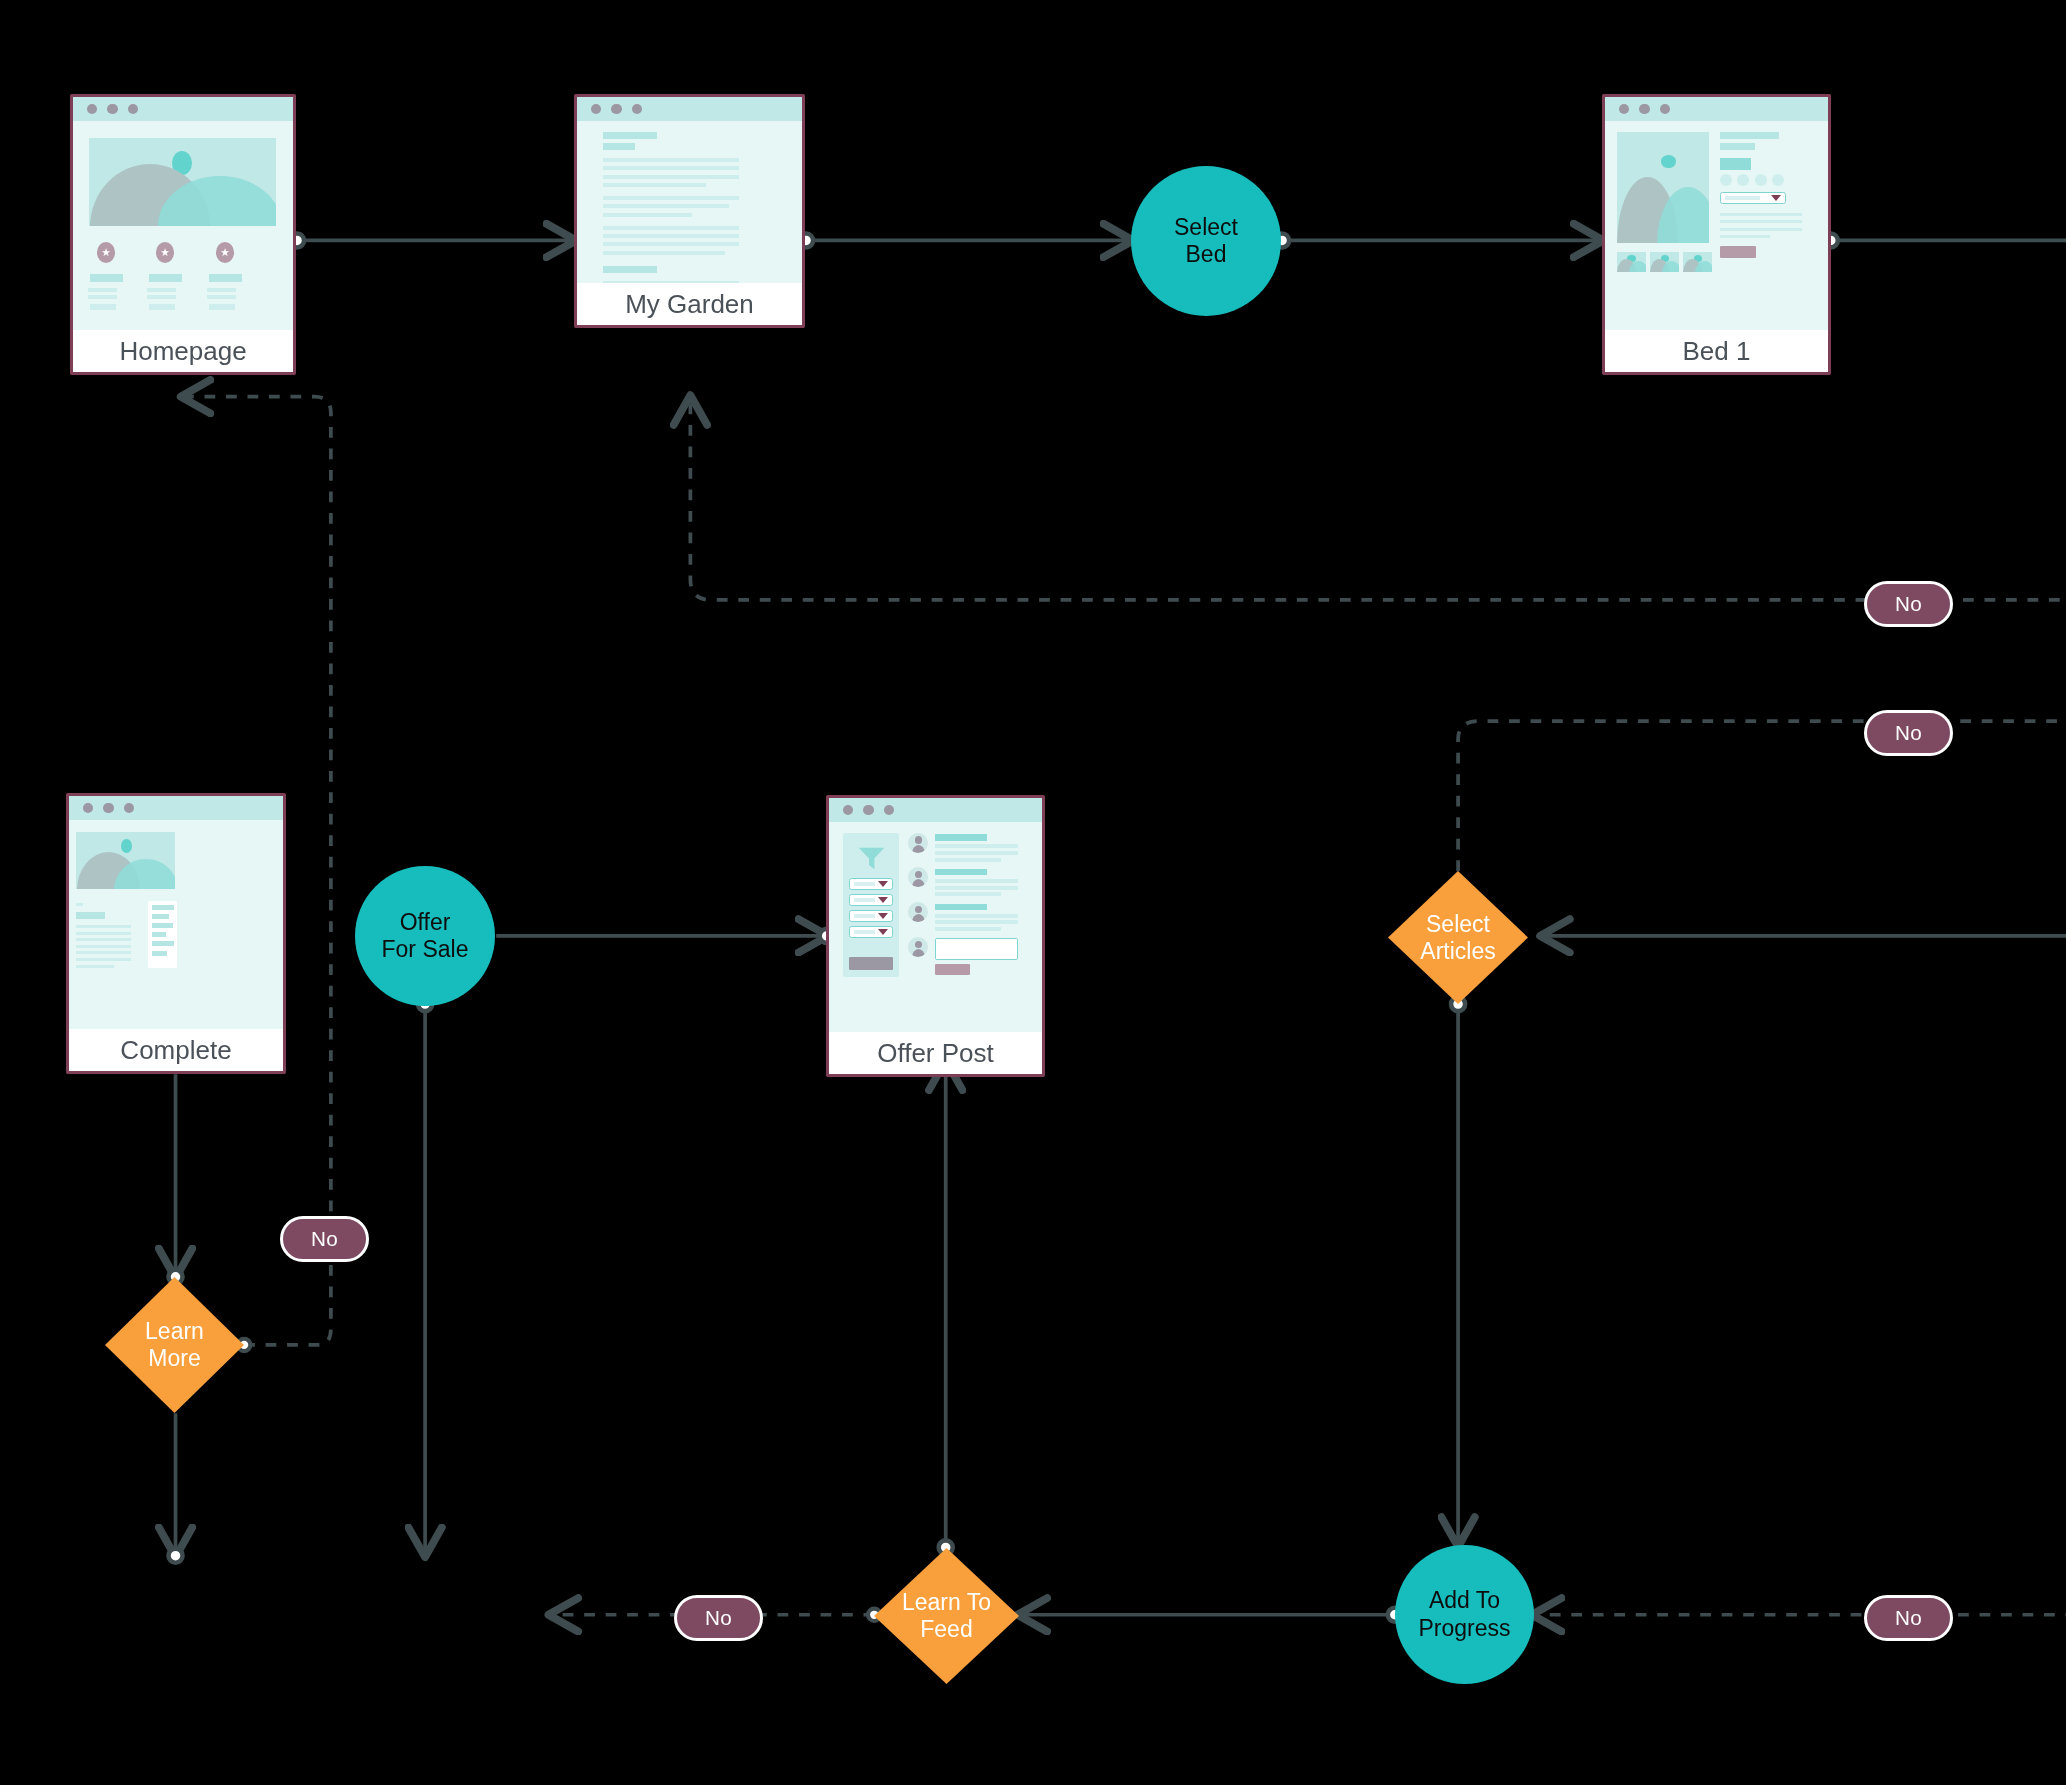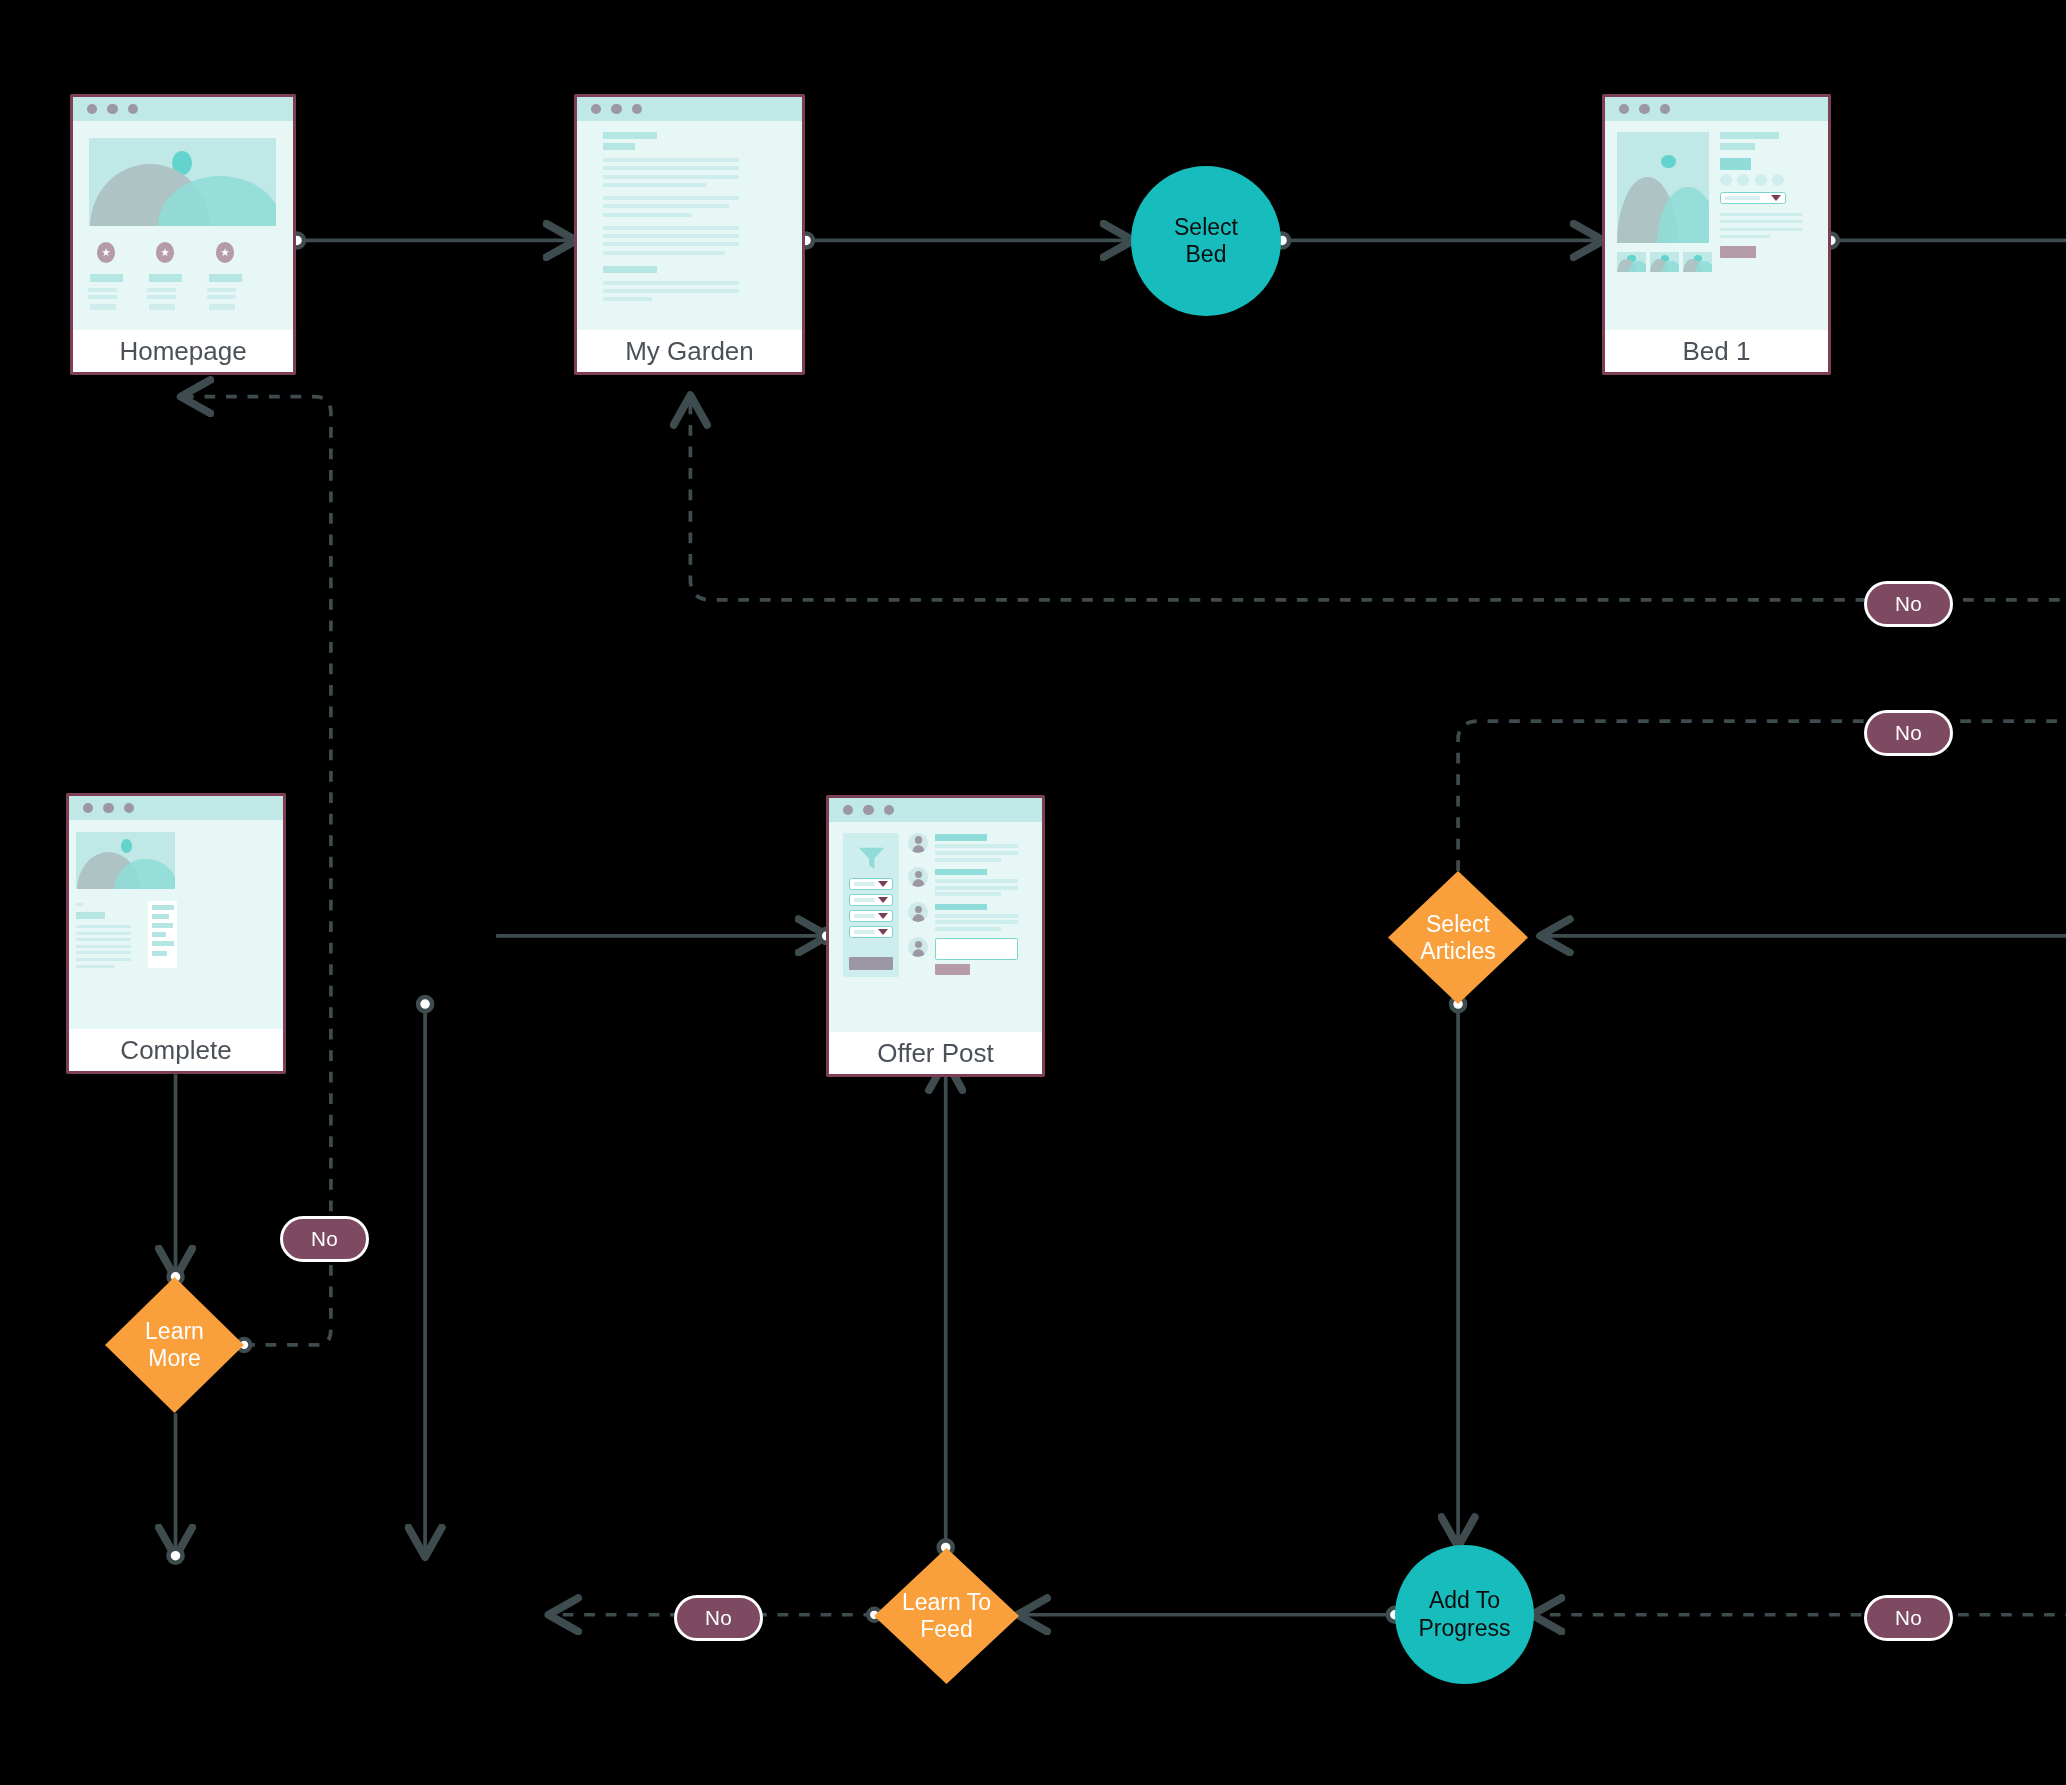--- a/index.html
+++ b/index.html
@@ -159,21 +159,21 @@
       <div class="ph-l" style="left:74px;top:174px;width:29px;height:3.7px;"></div>
       <div class="ph-l" style="left:134px;top:167px;width:29px;height:3.7px;"></div>
       <div class="ph-l" style="left:134px;top:174px;width:29px;height:3.7px;"></div>
       <div class="ph-l" style="left:16.5px;top:183px;width:26px;height:5.8px;"></div>
       <div class="ph-l" style="left:76px;top:183px;width:26px;height:5.8px;"></div>
       <div class="ph-l" style="left:136px;top:183px;width:26px;height:5.8px;"></div>
     </div>
     <div class="caption">Homepage</div>
   </div>
 
-  <div class="screen" style="left:574px;top:94px;width:231px;height:281px;">
+  <div class="screen" style="left:574px;top:94px;width:231px;height:234px;">
     <div class="titlebar">
       <span class="dot"></span>
       <span class="dot"></span>
       <span class="dot"></span>
     </div>
     <div class="scr-body">
       <div class="ph" style="left:26.4px;top:10.7px;width:54px;height:7.4px;"></div>
       <div class="ph" style="left:26.4px;top:22px;width:32px;height:7px;"></div>
       <div class="ph-l" style="left:26.4px;top:37px;width:136px;height:4.1px;"></div>
       <div class="ph-l" style="left:26.4px;top:45px;width:136px;height:4.1px;"></div>
@@ -273,20 +273,24 @@
       <div class="ph" style="left:83px;top:85px;width:22px;height:5px;"></div>
       <div class="ph" style="left:83px;top:94px;width:17.4px;height:5px;"></div>
       <div class="ph" style="left:83px;top:103px;width:20.7px;height:5px;"></div>
       <div class="ph" style="left:83px;top:112px;width:14px;height:5px;"></div>
       <div class="ph" style="left:83px;top:121px;width:22px;height:5px;"></div>
       <div class="ph" style="left:83px;top:131px;width:15px;height:5px;"></div>
     </div>
     <div class="caption">Complete</div>
   </div>
 
+  <div class="node circle" style="left:355px;top:866px;width:140px;height:140px;flex-direction:column;">
+    <span>Offer</span>
+    <span>For Sale</span>
+  </div>
 
   <div class="screen" style="left:826px;top:795px;width:219px;height:282px;">
     <div class="titlebar">
       <span class="dot"></span>
       <span class="dot"></span>
       <span class="dot"></span>
     </div>
     <div class="scr-body">
       <div class="panel" style="left:14px;top:10.7px;width:56px;height:144px;">
         <svg style="position:absolute;left:15px;top:14px;" width="27" height="23" viewBox="0 0 66 56">

